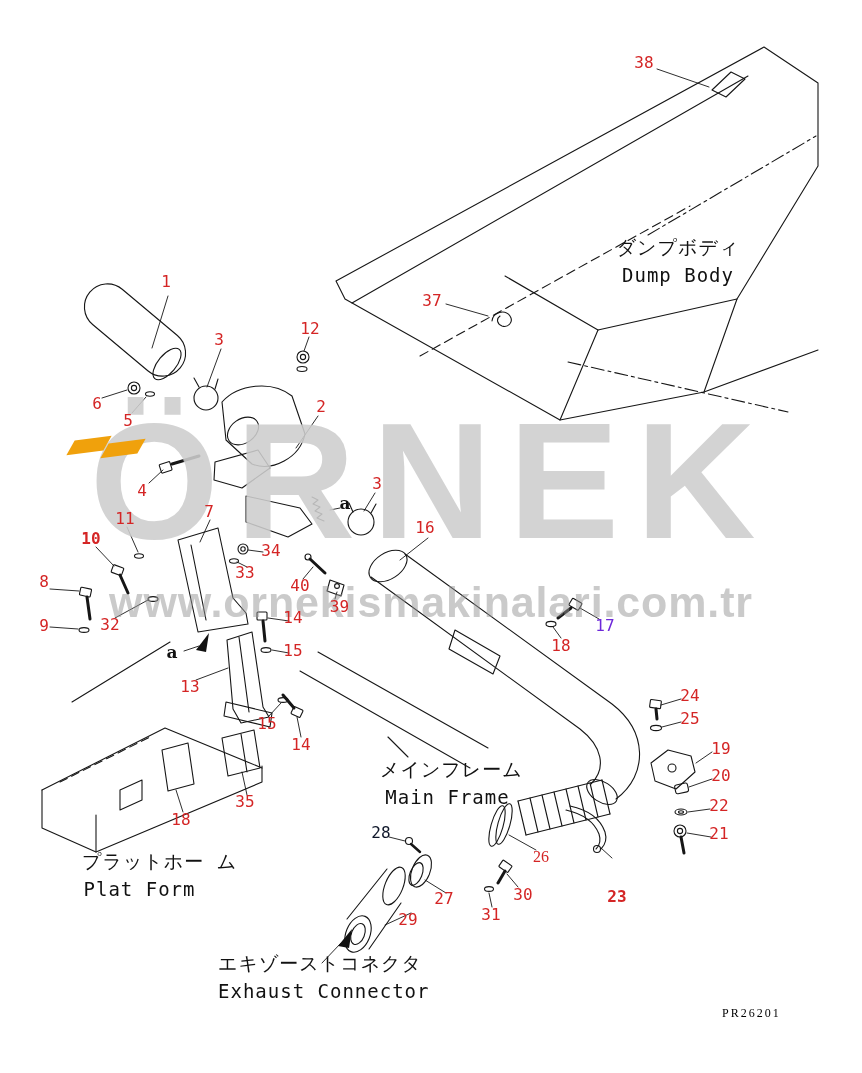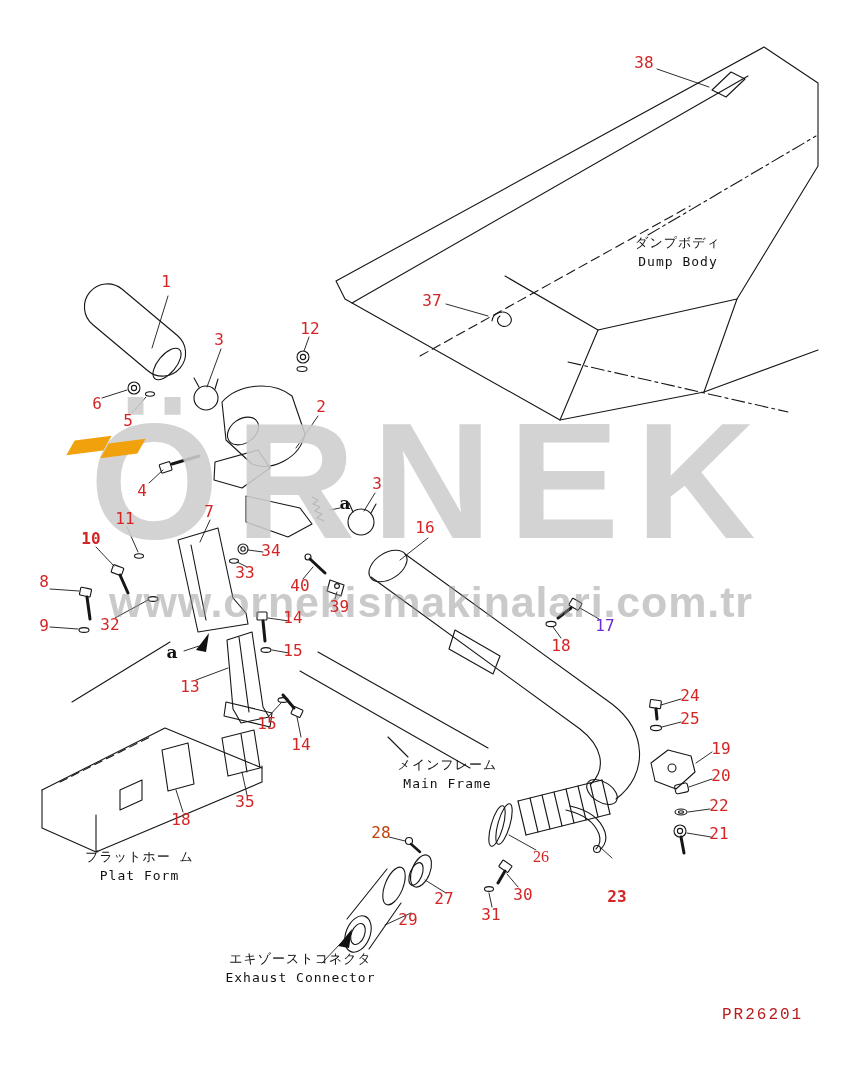--- a/index.html
+++ b/index.html
@@ -23,25 +23,25 @@
   
   .callout{position:absolute;transform:translate(-50%,-50%);
     color:#d42525;font-size:16px;font-family:"DejaVu Sans Mono",monospace;
     z-index:8;white-space:nowrap;}
   .ref-marker{position:absolute;transform:translate(-50%,-50%);
     color:#111;font-size:17px;font-weight:700;font-family:"DejaVu Serif",serif;
     z-index:8;}
 
   
   .diagram-label{position:absolute;text-align:center;color:#111;z-index:7;
-    font-family:"DejaVu Sans Mono",monospace;font-size:13px;line-height:1.45;
+    font-family:"DejaVu Sans Mono",monospace;font-size:19px;line-height:1.45;
     letter-spacing:1px;white-space:nowrap;}
-  .drawing-number{position:absolute;left:722px;top:1006px;color:#b91c1c;
-    font-size:16px;letter-spacing:2px;z-index:7;
-    font-family:Liberation Mono, monospace;}
+  .drawing-number{position:absolute;left:722px;top:1006px;color:#000000;
+    font-size:12px;letter-spacing:2px;z-index:7;
+    font-family:Liberation Serif, serif;}
 </style>
 </head>
 <body>
 
 <div class="stage">
 
   <svg class="drawing" width="862" height="1073" viewBox="0 0 862 1073">
     <g fill="none" stroke="#161616" stroke-width="1.1" stroke-linecap="round" stroke-linejoin="round">
 
       <g>
@@ -249,21 +249,21 @@
       <span class="callout" style="left: 561px; top: 645px; color: rgb(212, 37, 37);">18</span>
       <span class="callout" style="left: 721px; top: 748px; color: rgb(212, 37, 37);">19</span>
       <span class="callout" style="left: 721px; top: 775px; color: rgb(212, 37, 37);">20</span>
       <span class="callout" style="left: 719px; top: 833px; color: rgb(212, 37, 37);">21</span>
       <span class="callout" style="left: 719px; top: 805px; color: rgb(212, 37, 37);">22</span>
       <span class="callout" style="left: 617px; top: 896px; color: rgb(212, 37, 37); font-weight: bold;">23</span>
       <span class="callout" style="left: 690px; top: 695px; color: rgb(212, 37, 37);">24</span>
       <span class="callout" style="left: 690px; top: 718px; color: rgb(212, 37, 37);">25</span>
       <span class="callout" style="left: 541px; top: 857px; color: rgb(212, 37, 37); font-family: Liberation Serif, serif;">26</span>
       <span class="callout" style="left: 444px; top: 898px; color: rgb(212, 37, 37);">27</span>
-      <span class="callout" style="left: 381px; top: 832px; color: #c2410c;">28</span>
+      <span class="callout" style="left: 381px; top: 832px; color: #0f172a;">28</span>
       <span class="callout" style="left: 408px; top: 919px; color: rgb(212, 37, 37);">29</span>
       <span class="callout" style="left: 523px; top: 894px; color: rgb(212, 37, 37);">30</span>
       <span class="callout" style="left: 491px; top: 914px; color: rgb(212, 37, 37);">31</span>
       <span class="callout" style="left: 110px; top: 624px; color: rgb(212, 37, 37);">32</span>
       <span class="callout" style="left: 245px; top: 572px; color: rgb(212, 37, 37);">33</span>
       <span class="callout" style="left: 271px; top: 550px; color: rgb(212, 37, 37);">34</span>
       <span class="callout" style="left: 245px; top: 801px; color: rgb(212, 37, 37);">35</span>
       <span class="callout" style="left: 181px; top: 819px; color: rgb(212, 37, 37);">18</span>
       <span class="callout" style="left: 432px; top: 300px; color: rgb(212, 37, 37);">37</span>
       <span class="callout" style="left: 644px; top: 62px; color: rgb(212, 37, 37);">38</span>

